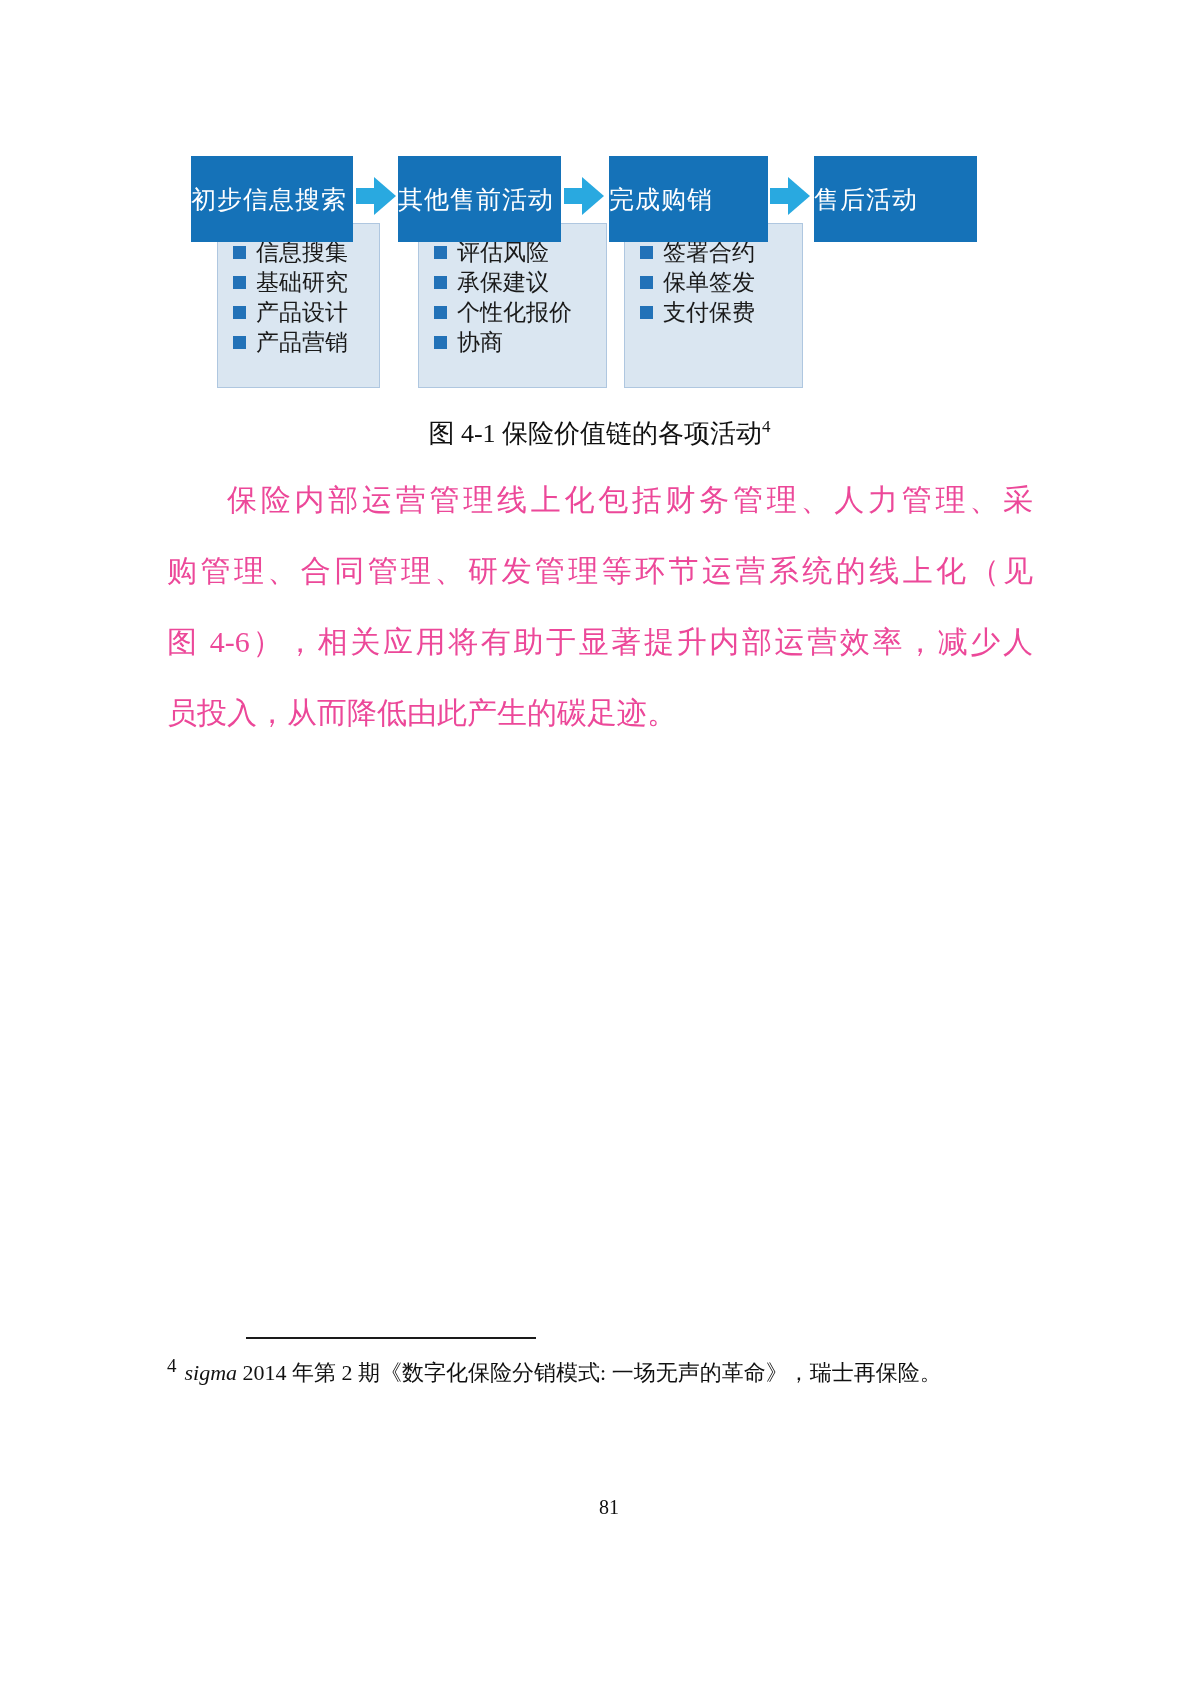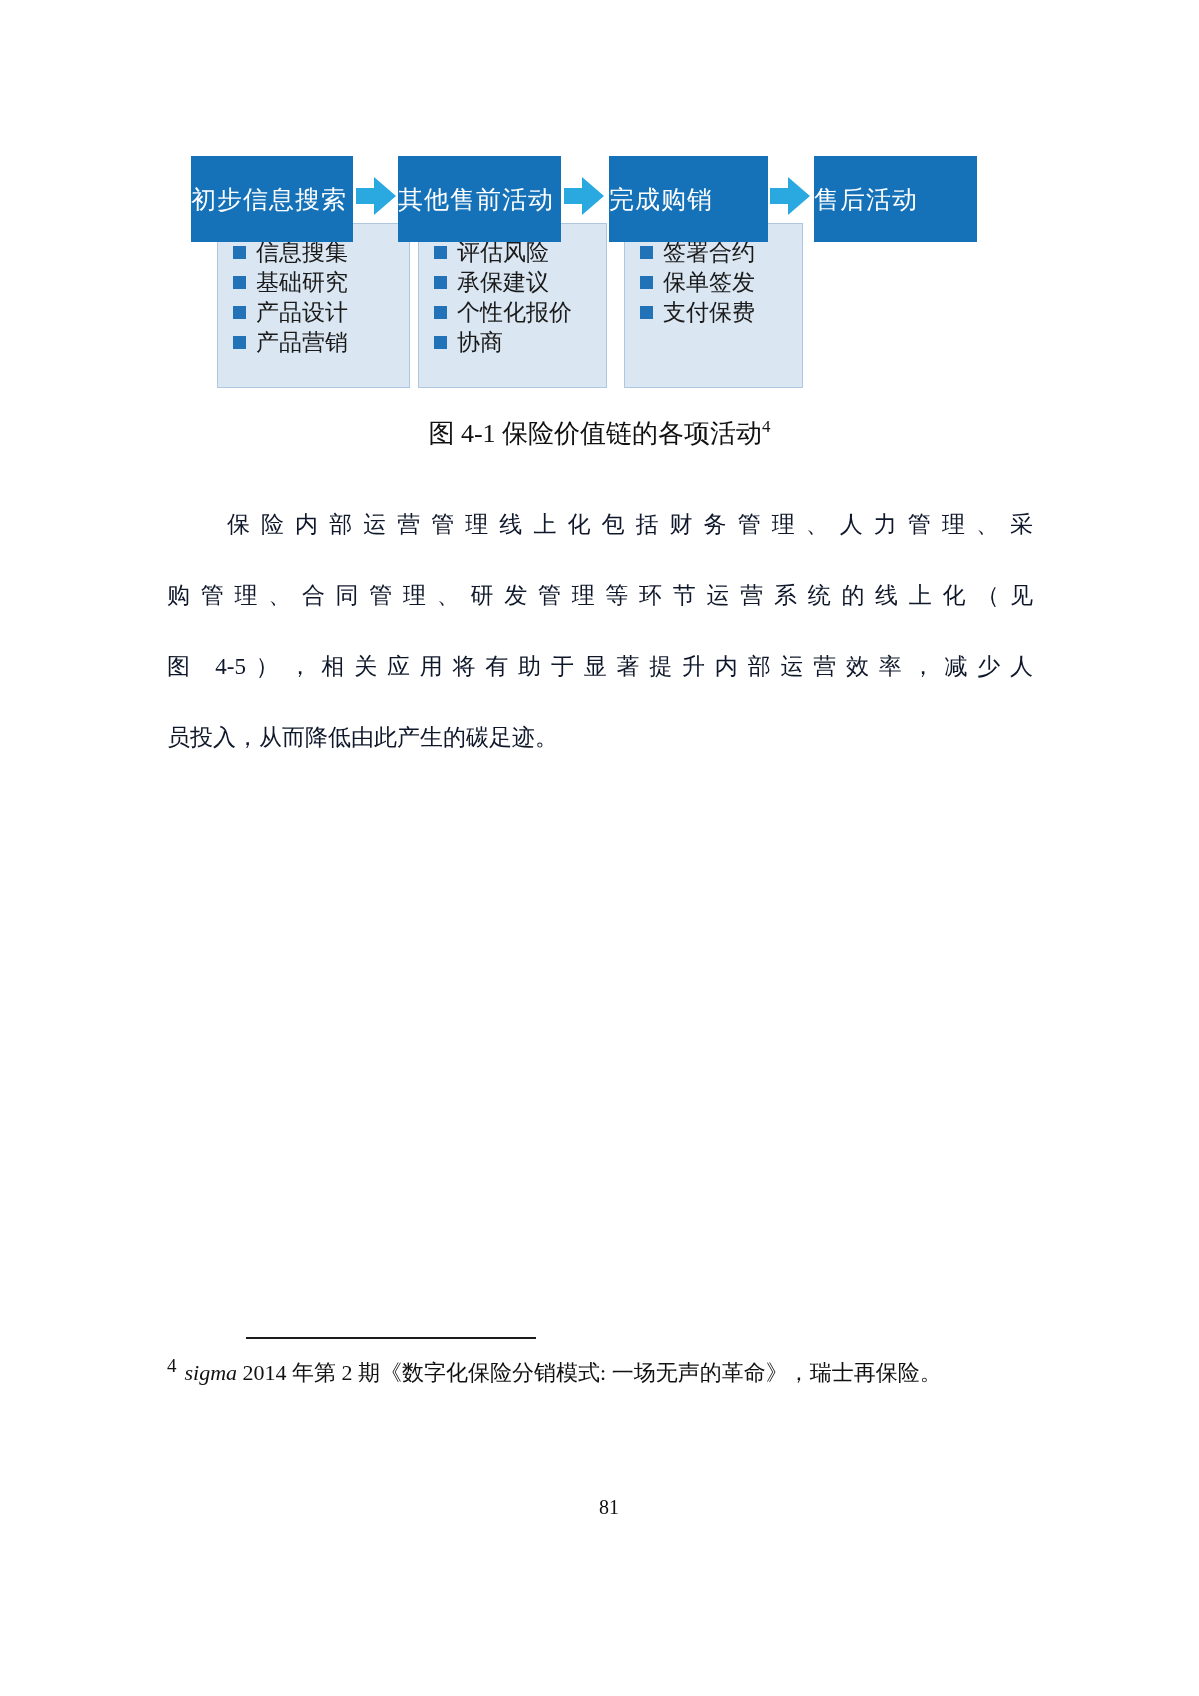--- a/index.html
+++ b/index.html
@@ -66,44 +66,44 @@
     border-top: 19px solid transparent;
     border-bottom: 19px solid transparent;
     border-left: 22px solid var(--arrow, #29A9E0);
   }
 
   
   .h1 { left: 191px; width: 162px; }
   .h2 { left: 398px; width: 163px; }
   .h3 { left: 609px; width: 159px; }
   .h4 { left: 814px; width: 163px; }
-  .l1 { left: 217px; width: 193px; }
+  .l1 { left: 217px; width: 163px; }
   .l2 { left: 418px; width: 189px; }
   .l3 { left: 624px; width: 179px; }
   .l4 { left: 833px; width: 189px; }
   .a1 { left: 356px; }
   .a2 { left: 564px; }
   .a3 { left: 770px; }
 
   .caption {
     position: absolute;
     left: 0; top: 416px; width: 1199px;
     text-align: center;
     font-size: 26px;
     color: #111;
   }
   .caption sup { font-size: 17px; }
 
   
   .body-text {
     position: absolute;
-    left: 167px; top: 489px;
+    left: 167px; top: 464px;
     width: 866px;
-    font-size: 23px;
-    color: #0f172a;
+    font-size: 30px;
+    color: #ec4899;
   }
   .body-line {
     height: 71px;
     line-height: 71px;
     text-align: justify;
     text-align-last: justify;
     white-space: nowrap;
   }
   .body-line.first { padding-left: 60px; width: 806px; }
   .body-line.last  { text-align-last: left; }
@@ -216,21 +216,21 @@
       </div>
   </div>
 
   <div class="caption">
     <span>图 4-1 保险价值链的各项活动</span><sup>4</sup>
   </div>
 
   <div class="body-text">
     <div class="body-line first">保险内部运营管理线上化包括财务管理、人力管理、采</div>
     <div class="body-line">购管理、合同管理、研发管理等环节运营系统的线上化（见</div>
-    <div class="body-line">图 4-5），相关应用将有助于显著提升内部运营效率，减少人</div>
+    <div class="body-line">图 4-6），相关应用将有助于显著提升内部运营效率，减少人</div>
     <div class="body-line last">员投入，从而降低由此产生的碳足迹。</div>
   </div>
 
   <div class="footnote-separator"></div>
   <div class="footnote">
     <sup class="marker">4</sup><span class="src">sigma</span><span> 2014 年第 2 期《数字化保险分销模式: 一场无声的革命》，瑞士再保险。</span>
   </div>
 
   <div class="page-number">81</div>
 

